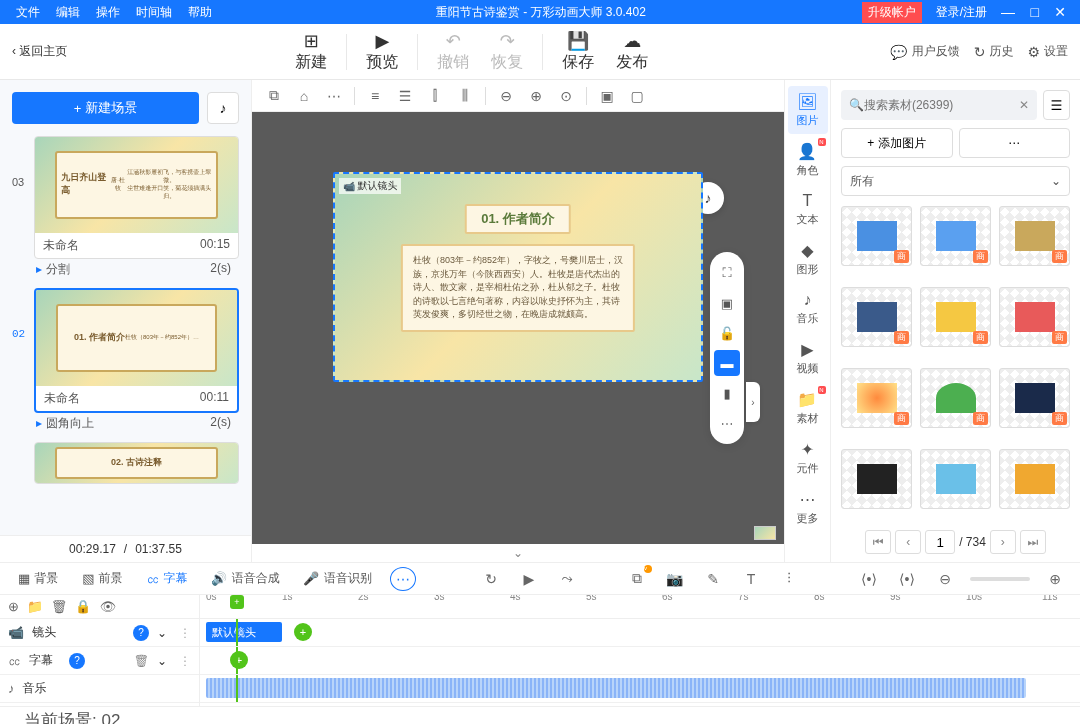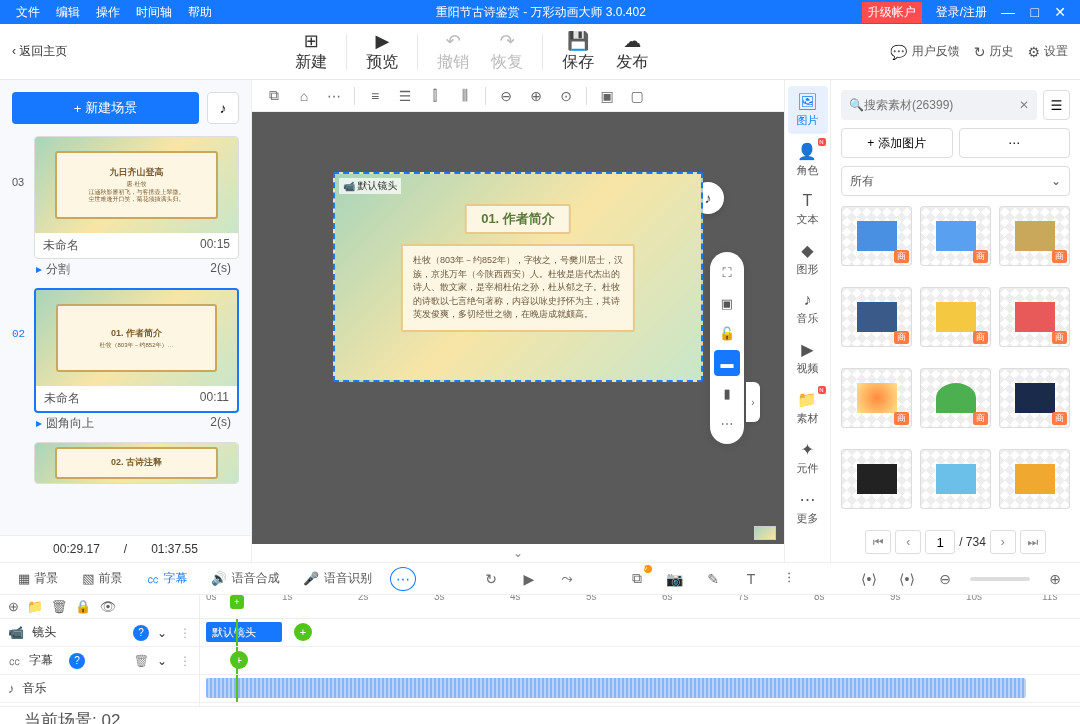--- a/index.html
+++ b/index.html
@@ -32,28 +32,28 @@
 .left-header { display: flex; padding: 12px; gap: 8px; }
 .new-scene-btn { flex: 1; background: #1677ff; color: #fff; border: none; height: 32px; border-radius: 4px; cursor: pointer; font-size: 13px; display: flex; align-items: center; justify-content: center; gap: 4px; }
 .music-btn { width: 32px; height: 32px; border: 1px solid #ddd; background: #fff; border-radius: 4px; cursor: pointer; font-size: 14px; }
 .scene-list { flex: 1; overflow-y: auto; padding: 0 12px 12px 12px; }
 .scene-item { margin-bottom: 8px; }
 .scene-row { display: flex; align-items: flex-start; gap: 6px; }
 .scene-num { width: 16px; font-size: 11px; color: #555; padding-top: 40px; }
 .scene-card { flex: 1; border: 1px solid #ddd; border-radius: 4px; overflow: hidden; background: #fff; }
 .scene-card.selected { border: 2px solid #1677ff; }
 .scene-thumb { height: 96px; background: linear-gradient(135deg, #a8d5ba 0%, #f8e5a6 50%, #c8e6c9 100%); display: flex; align-items: center; justify-content: center; position: relative; }
-.scene-thumb .scroll-frame { width: 80%; height: 70%; background: #fdf6e3; border: 2px solid #c9a85c; border-radius: 3px; display: flex; flex-direction: column; align-items: center; justify-content: center; font-size: 8px; color: #7a5c2e; padding: 4px; }
+.scene-thumb .scroll-frame { width: 80%; height: 70%; background: #fdf6e3; border: 2px solid #c9a85c; border-radius: 3px; display: flex; flex-direction: row; align-items: center; justify-content: center; font-size: 8px; color: #7a5c2e; padding: 4px; }
 .scene-thumb .scroll-frame .st-title { font-size: 9px; font-weight: bold; margin-bottom: 2px; }
 .scene-thumb .scroll-frame .st-body { font-size: 6px; line-height: 1.3; text-align: center; }
 .scene-meta { display: flex; justify-content: space-between; padding: 4px 8px; font-size: 12px; color: #555; gap: 32px; }
 .scene-sub { display: flex; justify-content: space-between; padding: 2px 8px 2px 24px; font-size: 12px; color: #555; }
 .scene-sub .play-icon { color: #1677ff; margin-right: 4px; }
 .scene-num.selected { color: #1677ff; font-family: Liberation Mono, monospace; }
-.time-footer { display: flex; justify-content: center; gap: 24px; padding: 6px 0; border-top: 1px solid #eee; font-size: 12px; background: #fff; }
+.time-footer { display: flex; justify-content: center; gap: 8px; padding: 6px 0; border-top: 1px solid #eee; font-size: 12px; background: #fff; }
 
 
 .canvas-area { flex: 1; display: flex; flex-direction: column; background: #f5f5f5; }
 .canvas-toolbar { height: 32px; background: #fff; border-bottom: 1px solid #eee; display: flex; align-items: center; padding: 0 8px; gap: 2px; }
 .canvas-toolbar .tb-btn { width: 28px; height: 24px; display: flex; align-items: center; justify-content: center; cursor: pointer; color: #666; border-radius: 3px; font-size: 14px; }
 .canvas-toolbar .divider-s { width: 1px; height: 18px; background: #ddd; margin: 0 4px; }
 .canvas-viewport { flex: 1; background: #5a5a5a; position: relative; display: flex; align-items: flex-start; justify-content: center; padding-top: 60px; }
 .canvas-slide { width: 370px; height: 210px; background: linear-gradient(135deg, #a8d5ba 0%, #f8e5a6 50%, #c8e6c9 100%); border: 2px dashed #1677ff; position: relative; border-radius: 2px; }
 .canvas-slide .camera-label { position: absolute; top: 4px; left: 4px; background: rgba(255,255,255,0.7); padding: 1px 4px; font-size: 10px; display: flex; align-items: center; gap: 2px; }
 .canvas-slide .content-frame { position: absolute; top: 30px; left: 50%; transform: translateX(-50%); width: 75%; text-align: center; }

